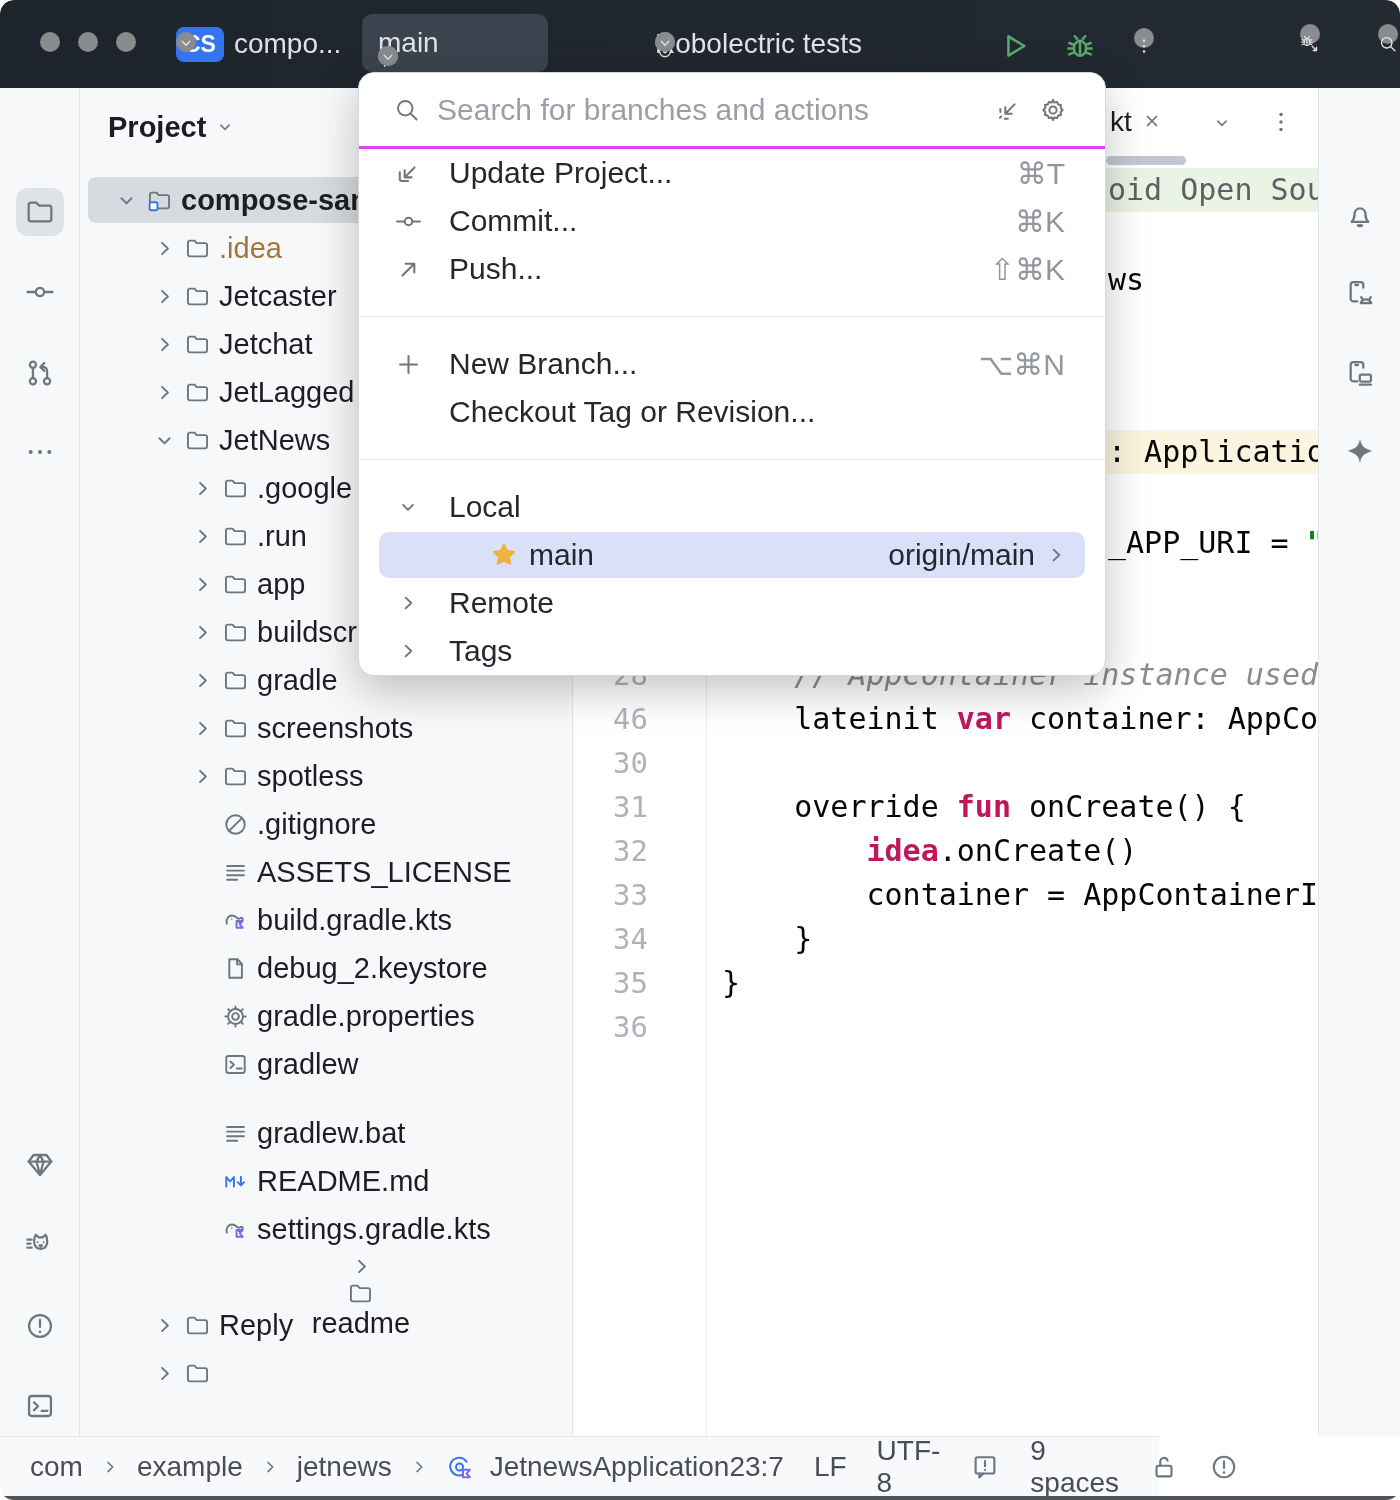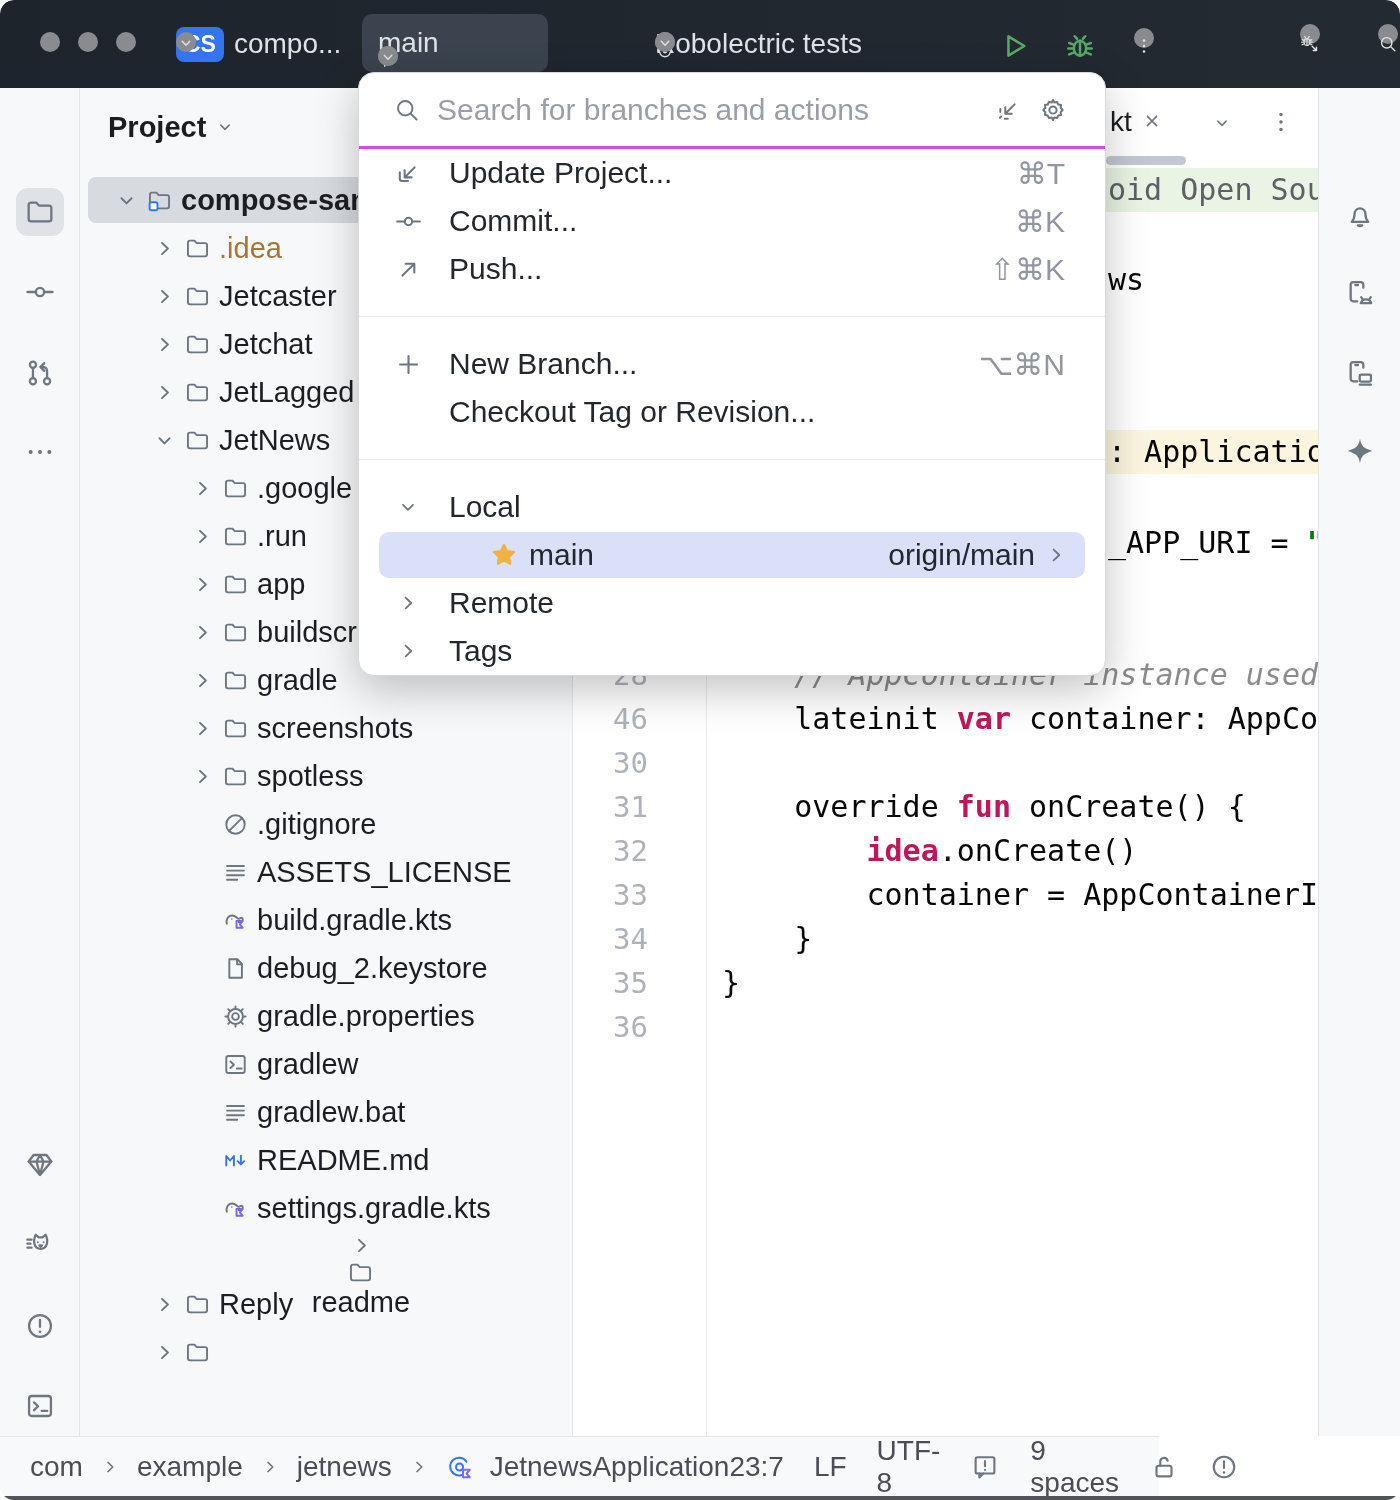--- a/index.html
+++ b/index.html
@@ -507,21 +507,21 @@
         <div class="trow" style="padding-left: 108px;">
           <span class="tchev ic"></span>
           <span class="tic ic">
             <svg viewBox="0 0 24 24" fill="none" stroke="currentColor" stroke-width="1.7" stroke-linecap="round" stroke-linejoin="round">
               <rect x="3.8" y="4.5" width="16.4" height="15" rx="2"></rect>
               <path d="M7.5 9.3l3.1 2.9-3.1 2.9M13.2 15.6h4.3"></path>
             </svg>
           </span>
           <span class="tlabel">gradlew</span>
         </div>
-        <div class="trow" style="padding-left: 108px;">
+        <div class="trow" style="padding-left: 108px; margin-top: 21px;">
           <span class="tchev ic"></span>
           <span class="tic ic">
             <svg viewBox="0 0 24 24" fill="none" stroke="currentColor" stroke-width="1.7" stroke-linecap="round" stroke-linejoin="round">
               <path d="M4.5 6.2h15M4.5 10.3h15M4.5 14.4h15M4.5 18.5h9"></path>
             </svg>
           </span>
           <span class="tlabel">gradlew.bat</span>
         </div>
         <div class="trow" style="padding-left: 108px;">
           <span class="tchev ic"></span>

